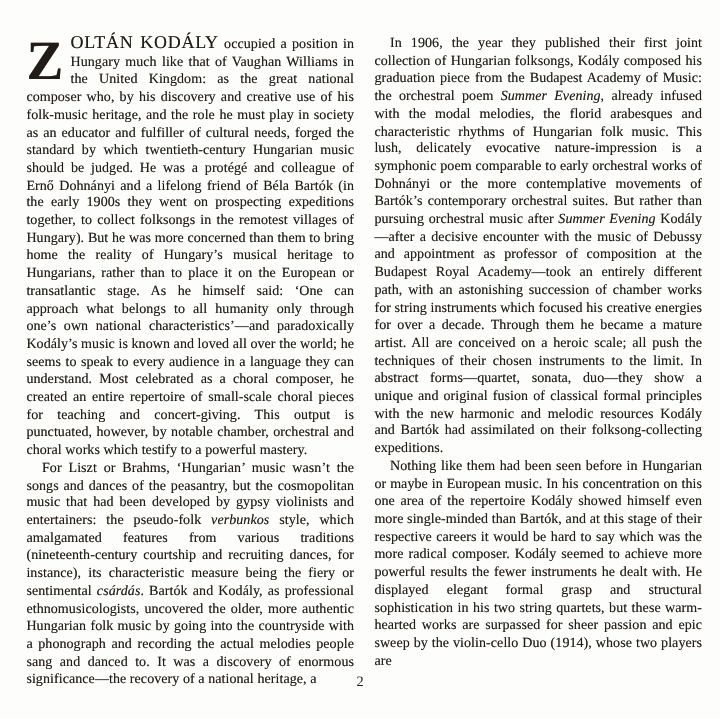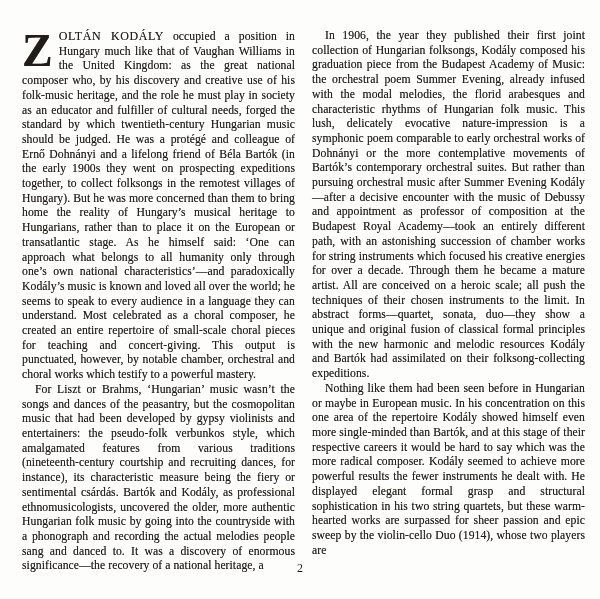--- a/index.html
+++ b/index.html
@@ -42,24 +42,25 @@
     text-indent: 13px;
   }
   .dropcap {
     float: left;
     font-weight: bold;
     font-size: 46px;
     line-height: 40px;
     padding: 2px 6px 0 0;
   }
   .leadcaps {
-    font-size: 12px;
+    font-size: 15px;
     letter-spacing: 0.6px;
   }
   .italic {
+    font-style: italic;
   }
   .page-number {
     position: absolute;
     top: 561px;
     left: 0;
     width: 600px;
     text-align: center;
     font-size: 12px;
     color: #211c17;
   }

